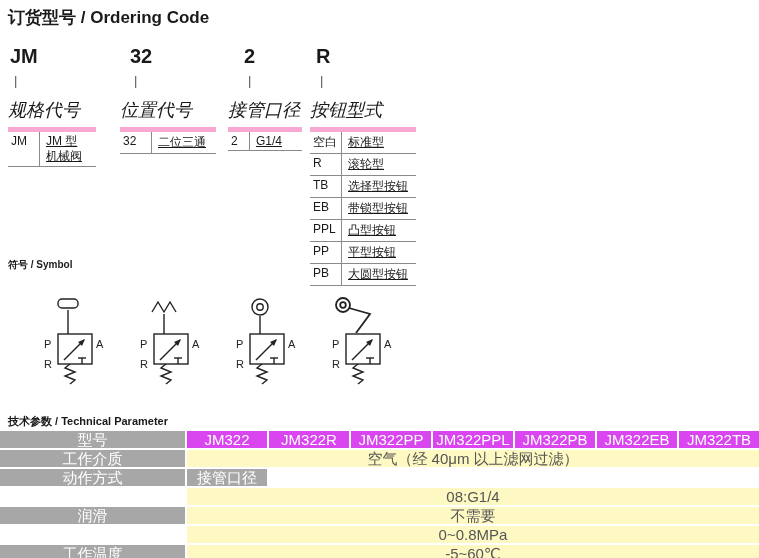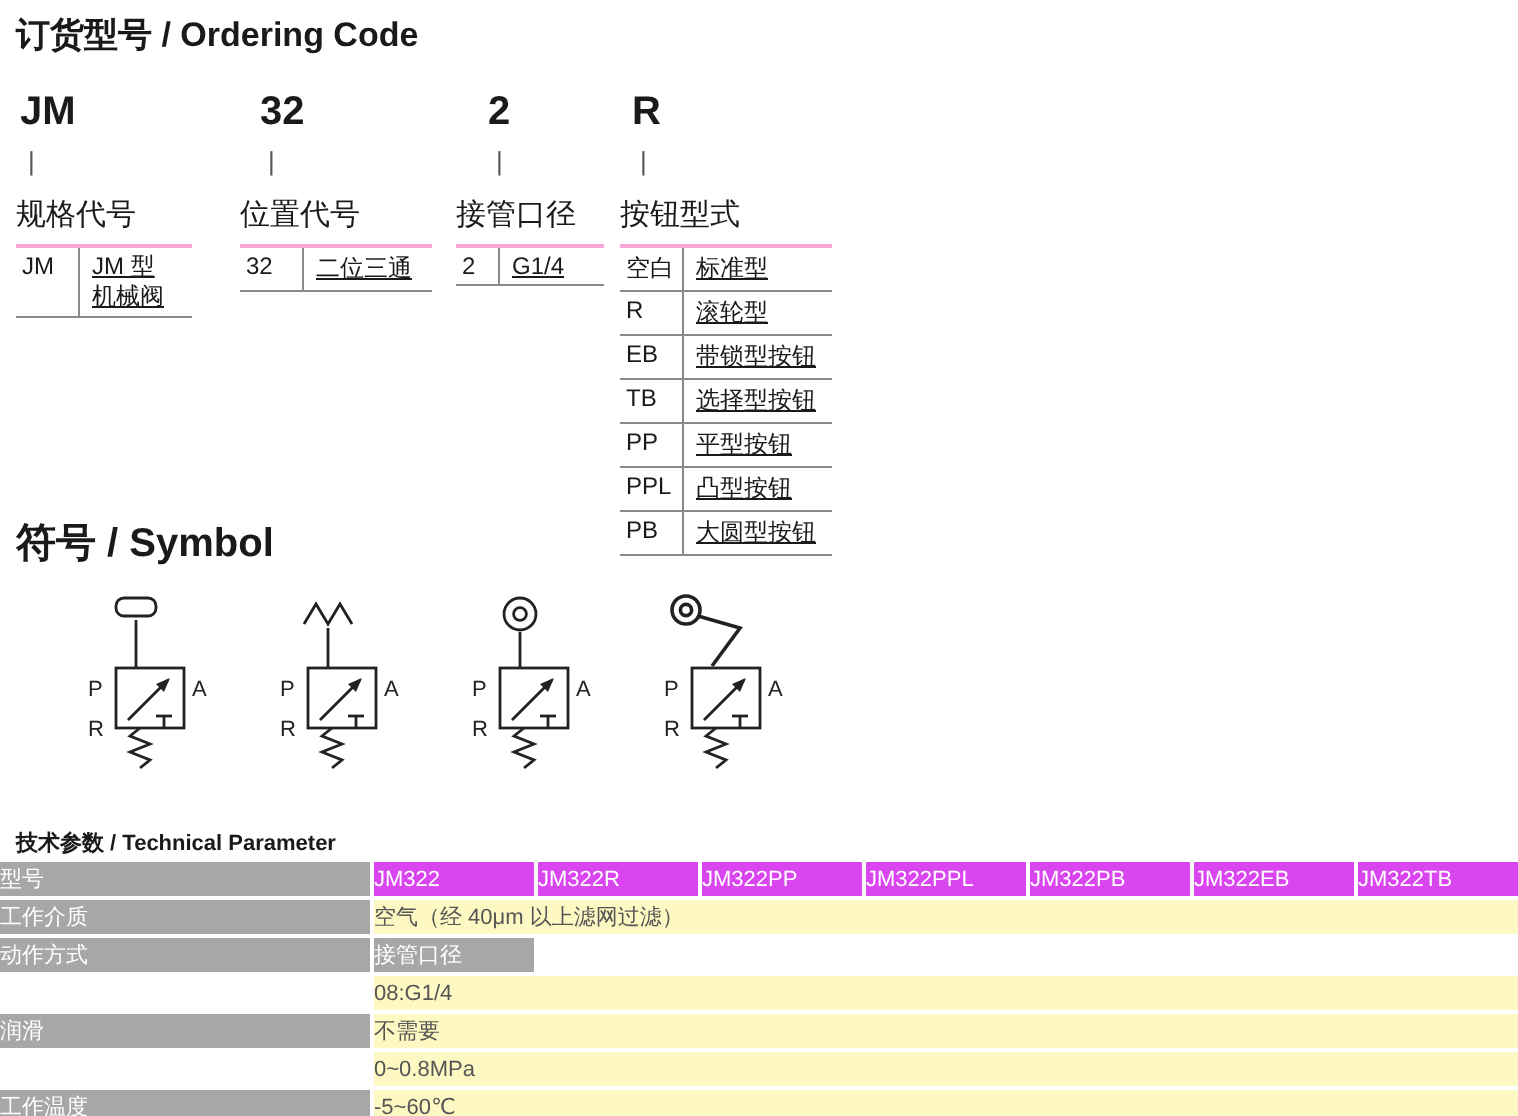--- a/index.html
+++ b/index.html
@@ -6,36 +6,36 @@
   html,body { background:#fff; }
   body { font-family:"Liberation Sans","DejaVu Sans",sans-serif; color:#1a1a1a; }
   .page { position:relative; width:759px; height:558px; background:#fff; overflow:hidden; }
 
   .page-title { position:absolute; left:8px; top:6px; font-size:17px; font-weight:bold; }
 
   
   .oc-col { position:absolute; top:44px; }
   .oc-code { font-size:20px; font-weight:bold; line-height:24px; }
   .oc-pipe { font-size:13px; color:#555; margin:6px 0 8px; line-height:14px; }
-  .oc-label { font-size:15px; padding:2px 0 5px; border-bottom:2px solid #f9a8d4; }
+  .oc-label { font-size:18px; padding:2px 0 5px; border-bottom:5px solid #f9a8d4;font-style:italic; }
   .oc-row { display:flex; border-bottom:1px solid #8a8a8a; font-size:12px; }
   .oc-c1 { width:32px; padding:2px 3px; border-right:1px solid #8a8a8a; }
   .oc-c2 { flex:1; padding:2px 6px;text-decoration:underline; }
   .two-line span { display:block; line-height:15px; }
 
   
-  .symbol-title { position:absolute; left:8px; top:258px; font-size:20px; font-weight:bold; }
+  .symbol-title { position:absolute; left:8px; top:258px; font-size:10px; font-weight:bold; }
   .symbols { position:absolute; left:38px; top:286px; display:flex; gap:22px; }
   .symbols svg { display:block; }
 
   
   .tech-title { position:absolute; left:8px; top:414px; font-size:11px; font-weight:bold; }
   .tech-table { position:absolute; left:0; top:431px; width:759px; display:grid;
                 grid-template-columns:185px repeat(7,1fr); gap:2px; background:#fff; }
-  .tt-cell { font-size:11px; padding:4px 0 3px; line-height:10px; }
+  .tt-cell { font-size:15px; text-align:center; padding:4px 0 3px; line-height:10px; }
   .tt-label { background:#a7a7a7; color:#fff; }
   .tt-model { background:#d946ef; color:#fff; }
   .tt-value { grid-column:2 / 9; background:#fef9c3; color:#555; }
 </style>
 </head>
 <body>
 
 <div class="page">
 
   <div class="page-title">订货型号 / Ordering Code</div>
@@ -86,34 +86,34 @@
     <div>
       <div class="oc-row">
         <div class="oc-c1">空白</div>
         <div class="oc-c2">标准型</div>
       </div>
       <div class="oc-row">
         <div class="oc-c1">R</div>
         <div class="oc-c2">滚轮型</div>
       </div>
       <div class="oc-row">
+        <div class="oc-c1">TB</div>
+        <div class="oc-c2">选择型按钮</div>
+      </div>
+      <div class="oc-row">
         <div class="oc-c1">EB</div>
         <div class="oc-c2">带锁型按钮</div>
       </div>
       <div class="oc-row">
-        <div class="oc-c1">TB</div>
-        <div class="oc-c2">选择型按钮</div>
+        <div class="oc-c1">PPL</div>
+        <div class="oc-c2">凸型按钮</div>
       </div>
       <div class="oc-row">
         <div class="oc-c1">PP</div>
         <div class="oc-c2">平型按钮</div>
-      </div>
-      <div class="oc-row">
-        <div class="oc-c1">PPL</div>
-        <div class="oc-c2">凸型按钮</div>
       </div>
       <div class="oc-row">
         <div class="oc-c1">PB</div>
         <div class="oc-c2">大圆型按钮</div>
       </div>
     </div>
   </div>
 
   <div class="symbol-title">符号 / Symbol</div>
 

